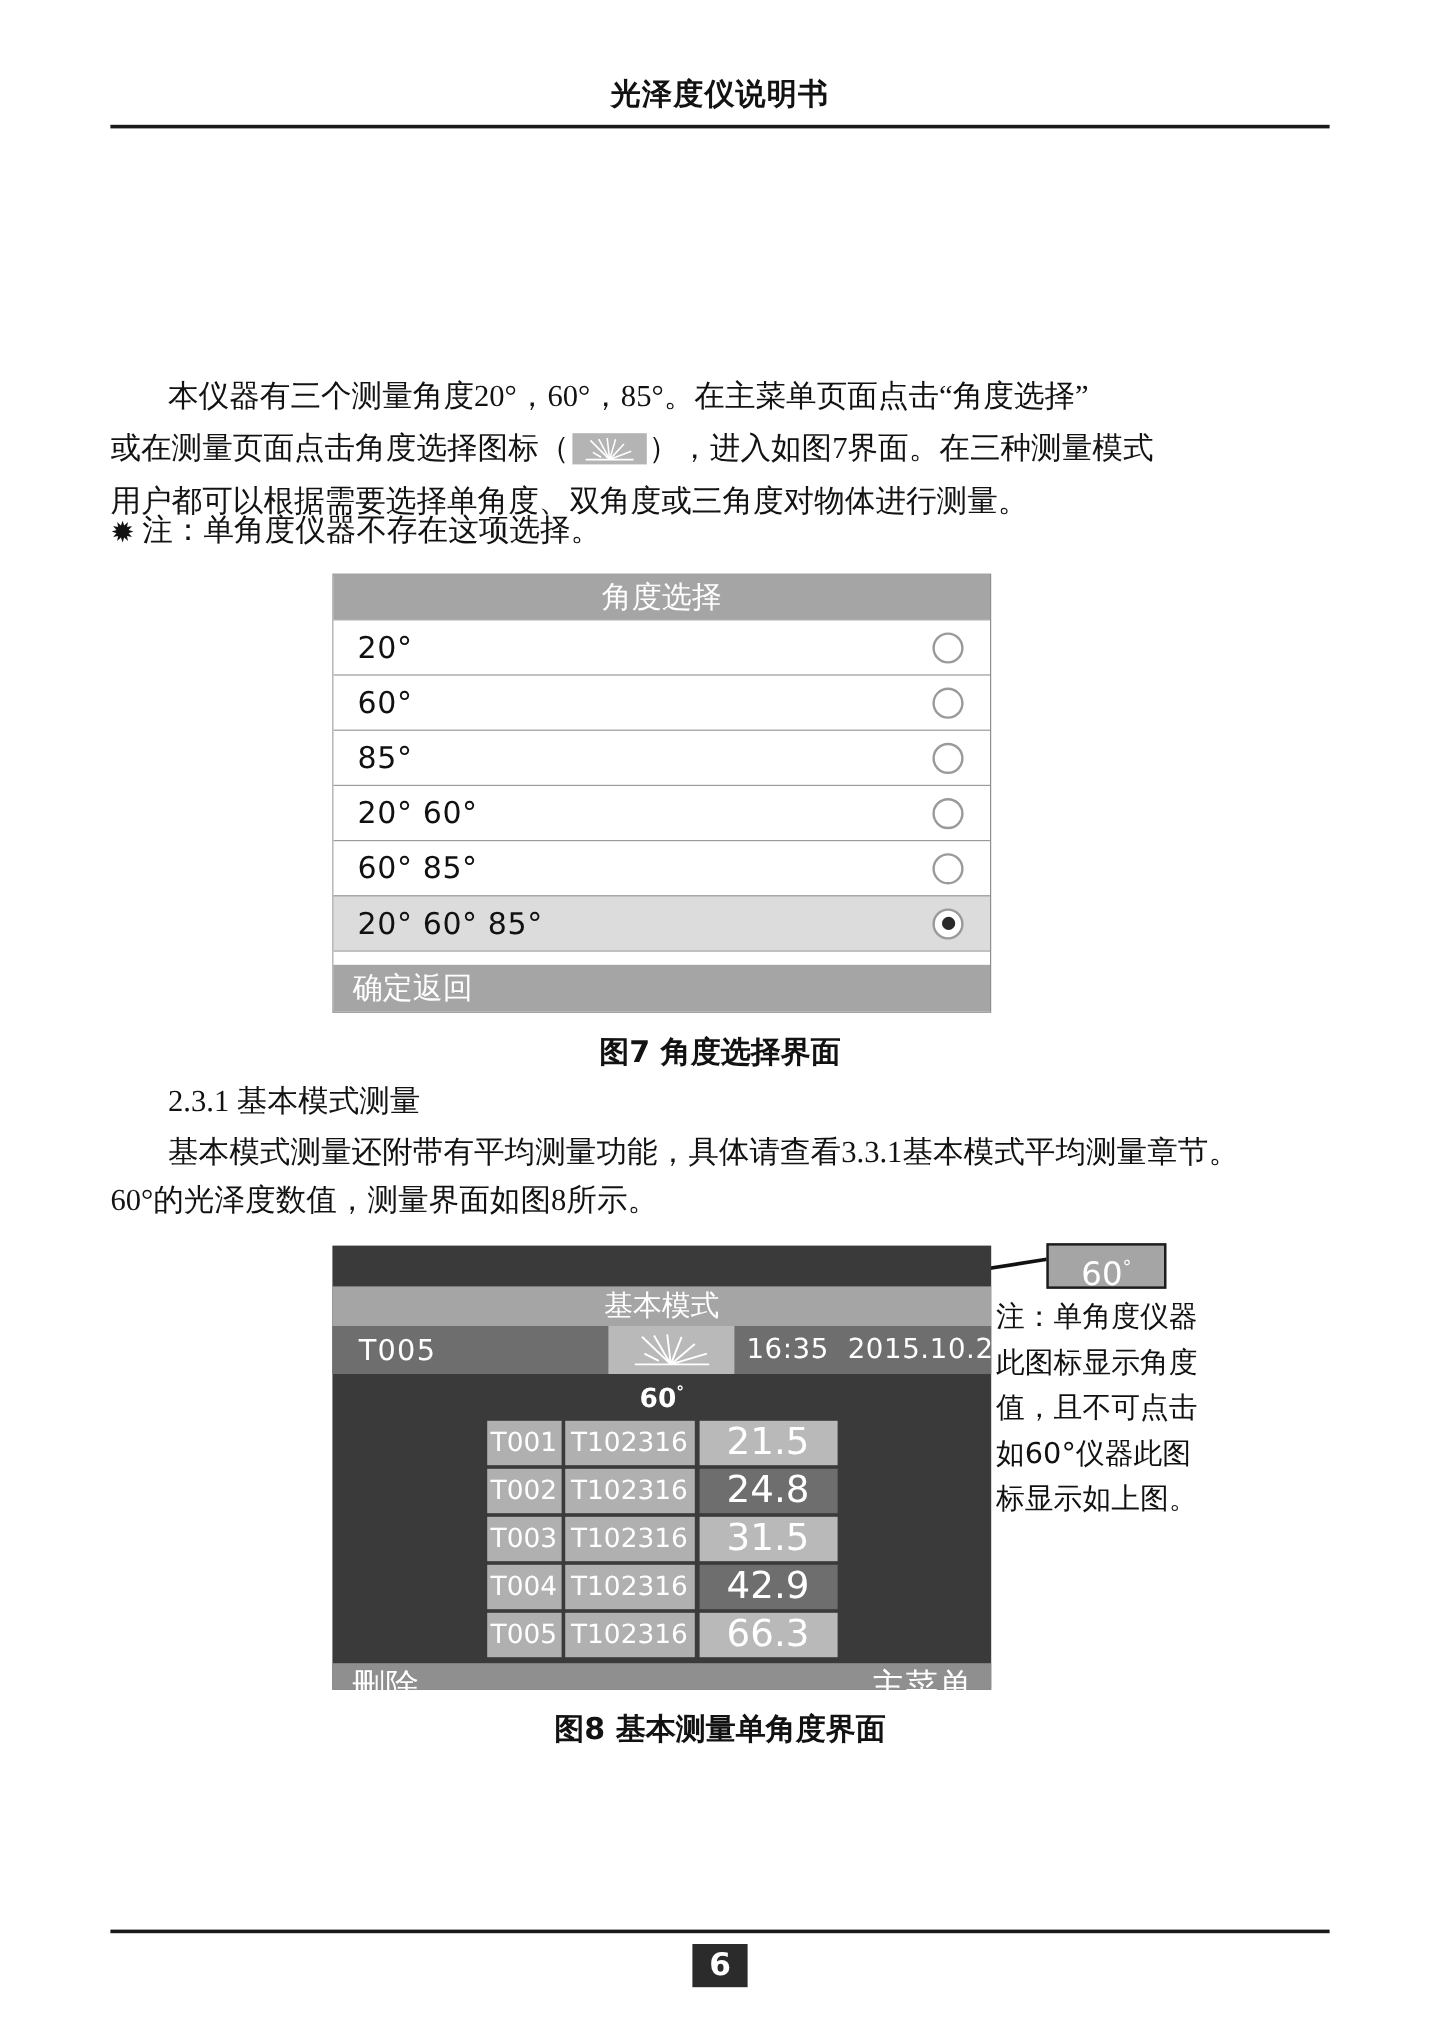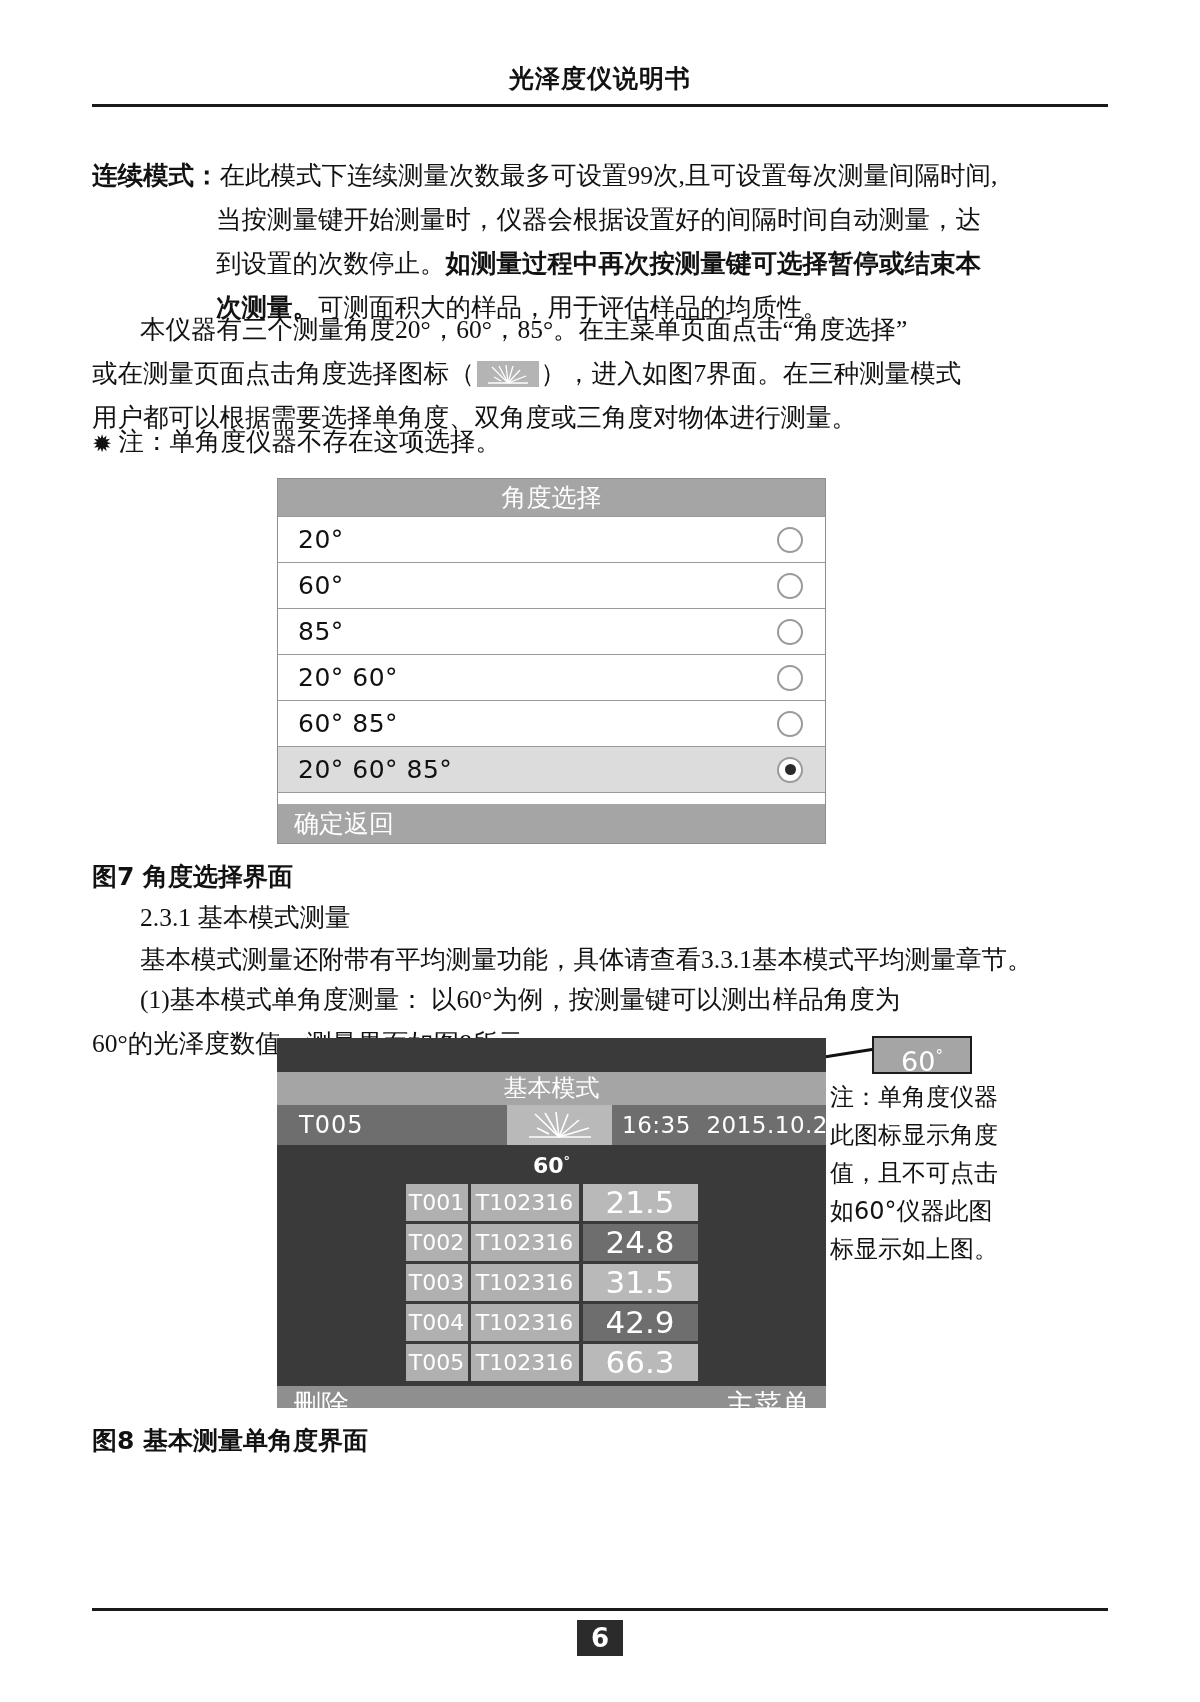--- a/index.html
+++ b/index.html
@@ -118,20 +118,21 @@
     height:39px;line-height:39px;
     background:#a5a5a5;color:#ffffff;
     font-family:"DejaVu Sans","Liberation Sans",sans-serif;
     font-size:25px;
     display:flex;justify-content:flex-start;
     padding:0 16px;box-sizing:border-box;
   }
 
   .caption{
     position:absolute;width:1016px;left:92px;
+    text-align:center;
     font-family:"DejaVu Sans","Liberation Sans",sans-serif;
     font-weight:bold;font-size:25px;
   }
   .cap7{top:860px;}
   .cap8{top:1424px;}
 
   .sec-title{
     position:absolute;left:140px;top:900px;
     font-size:25.5px;
   }
@@ -228,32 +229,20 @@
   }
 </style>
 </head>
 <body>
 
 <div class="page">
 
   <div class="doc-header">光泽度仪说明书</div>
   <div class="header-rule"></div>
 
-  <div class="body-block p1">
-    <span class="ln l1">
-      <b class="bold">连续模式：</b><span>在此模式下连续测量次数最多可设置99次,且可设置每次测量间隔时间,</span>
-    </span>
-    <span class="ln l2">当按测量键开始测量时，仪器会根据设置好的间隔时间自动测量，达</span>
-    <span class="ln l3">
-      <span>到设置的次数停止。</span><b class="bold">如测量过程中再次按测量键可选择暂停或结束本</b>
-    </span>
-    <span class="ln l4">
-      <b class="bold">次测量。</b><span>可测面积大的样品，用于评估样品的均质性。</span>
-    </span>
-  </div>
 
   <div class="body-block p2">
     <span class="ln l1">本仪器有三个测量角度20°，60°，85°。在主菜单页面点击“角度选择”</span>
     <span class="ln l2">
       <span>或在测量页面点击角度选择图标（</span><span class="inline-icon"><svg width="44" height="22" viewBox="0 0 44 22">
             <g stroke="#ffffff" stroke-width="1.3" fill="none">
               <line x1="2" y1="20" x2="42" y2="20"></line>
               <line x1="22" y1="20" x2="6" y2="4"></line>
               <line x1="22" y1="20" x2="13" y2="3"></line>
               <line x1="22" y1="20" x2="20" y2="2"></line>
@@ -310,21 +299,20 @@
 
   <div class="caption cap7">图7 角度选择界面</div>
 
   <div class="sec-title">2.3.1 基本模式测量</div>
 
   <div class="body-block p3">
     <span class="ln l1">基本模式测量还附带有平均测量功能，具体请查看3.3.1基本模式平均测量章节。</span>
   </div>
 
   <div class="body-block p4">
-    <span class="ln l1">(1)基本模式单角度测量： 以60°为例，按测量键可以测出样品角度为</span>
     <span class="ln l2">60°的光泽度数值，测量界面如图8所示。</span>
   </div>
 
   <svg class="leader" viewBox="0 0 268 50">
     <line x1="265" y1="6" x2="22" y2="44" stroke="#111111" stroke-width="3"></line>
     <polygon points="26,30 4,47 30,50" fill="#111111"></polygon>
   </svg>
 
   <div class="callout">
     <span>60</span><sup>°</sup>

